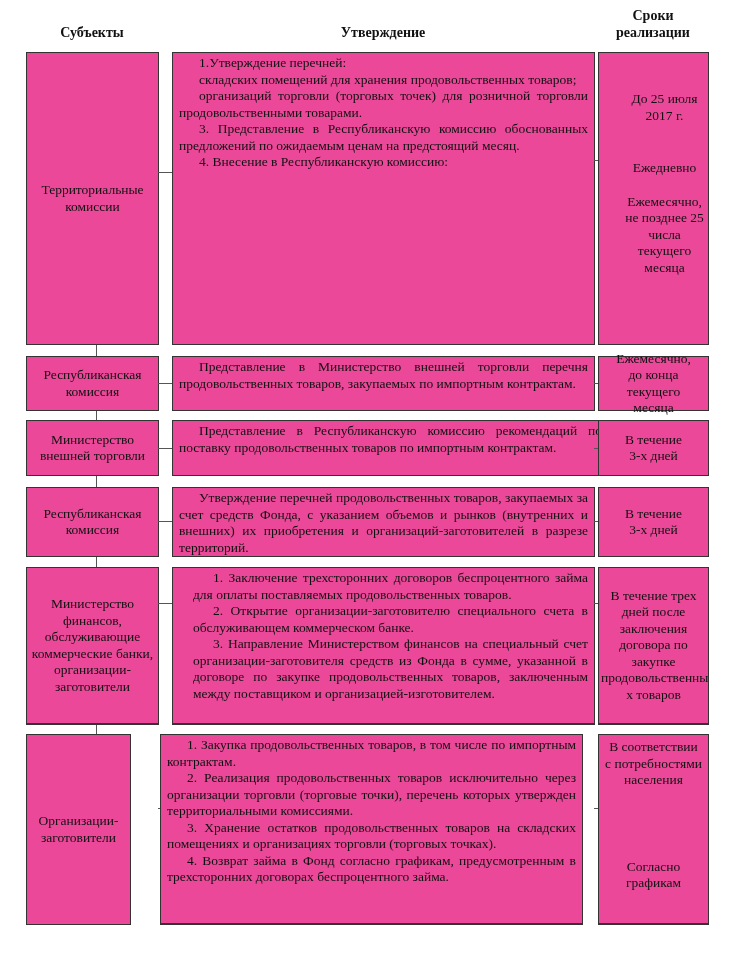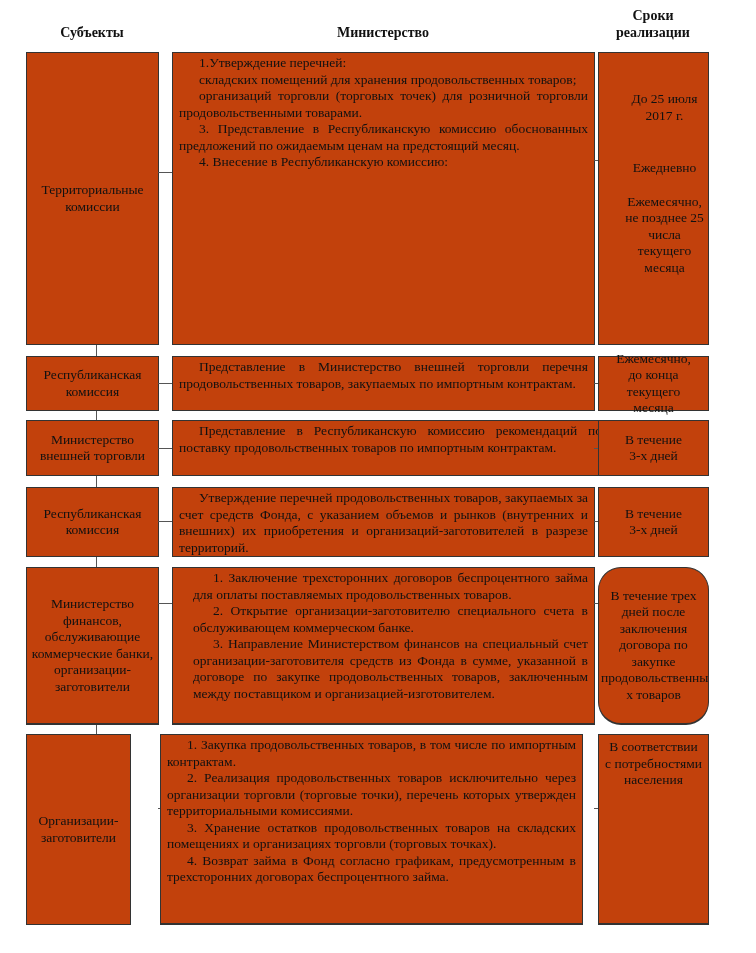--- a/index.html
+++ b/index.html
@@ -1,34 +1,34 @@
 <!DOCTYPE html>
 <html><head>
 <meta charset="utf-8">
 <style>
   html, body { margin:0; padding:0; background:#ffffff; }
   body { width:756px; height:953px; position:relative; overflow:hidden;
          font-family:"Liberation Serif", "DejaVu Serif", serif; color:#111; }
   .hdr { position:absolute; font-weight:bold; font-size:14px; text-align:center; line-height:17px; }
-  .box { position:absolute; border:1.5px solid #333; box-sizing:border-box; background:#c2410c;
+  .box { position:absolute; border:1.5px solid #333; box-sizing:border-box; background:#ec4899;
          font-size:13.5px; line-height:16.5px; }
   .box.shadow { border-bottom-width:2.5px; }
   .subj { display:flex; align-items:center; justify-content:center; text-align:center; padding:2px 4px; }
   .meas { padding:2px 6px 2px 6px; text-align:justify; }
   .meas p { margin:0; text-indent:20px; text-align:justify; }
   .term { text-align:center; padding:2px 2px; display:flex; flex-direction:column; }
   .term .t { white-space:pre-line; }
   .hl { position:absolute; height:1px; background:#555; }
   .vl { position:absolute; width:1px; background:#555; }
 </style>
 </head>
 <body>
 
 <div class="hdr" style="left:26px;top:24px;width:132px;">Субъекты</div>
-<div class="hdr" style="left:172px;top:24px;width:422px;">Министерство</div>
+<div class="hdr" style="left:172px;top:24px;width:422px;">Утверждение</div>
 <div class="hdr" style="left:598px;top:7px;width:110px;white-space:pre-line;">Сроки
 реализации</div>
 
 <div class="vl" style="left:96px;top:344px;height:12px;"></div>
 <div class="vl" style="left:96px;top:410px;height:10px;"></div>
 <div class="vl" style="left:96px;top:475px;height:12px;"></div>
 <div class="vl" style="left:96px;top:556px;height:11px;"></div>
 <div class="vl" style="left:96px;top:724px;height:10px;"></div>
 
 <div class="box subj" style="left:26px;top:52px;width:133px;height:293px;">
@@ -95,21 +95,21 @@
 <div class="box subj shadow" style="left:26px;top:567px;width:133px;height:158px;">
   <span>Министерство финансов, обслуживающие коммерческие банки, организации-заготовители</span>
 </div>
 <div class="hl" style="left:158px;top:603px;width:14px;"></div>
 <div class="box meas shadow" style="left:172px;top:567px;width:423px;height:158px;padding-left:20px;">
   <p>1. Заключение трехсторонних договоров беспроцентного займа для оплаты поставляемых продовольственных товаров.</p>
   <p>2. Открытие организации-заготовителю специального счета в обслуживающем коммерческом банке.</p>
   <p>3. Направление Министерством финансов на специальный счет организации-заготовителя средств из Фонда в сумме, указанной в договоре по закупке продовольственных товаров, заключенным между поставщиком и организацией-изготовителем.</p>
 </div>
 <div class="hl" style="left:594px;top:603px;width:5px;"></div>
-<div class="box term shadow" style="left:598px;top:567px;width:111px;height:158px;justify-content:center;border-radius:23px;">
+<div class="box term shadow" style="left:598px;top:567px;width:111px;height:158px;justify-content:center;">
   <div class="t">В течение трех
 дней после
 заключения
 договора по
 закупке
 продовольственны
 х товаров</div>
 </div>
 
 <div class="box subj" style="left:26px;top:734px;width:105px;height:191px;">
@@ -120,13 +120,15 @@
   <p>1. Закупка продовольственных товаров, в том числе по импортным контрактам.</p>
   <p>2. Реализация продовольственных товаров исключительно через организации торговли (торговые точки), перечень которых утвержден территориальными комиссиями.</p>
   <p>3. Хранение остатков продовольственных товаров на складских помещениях и организациях торговли (торговых точках).</p>
   <p>4. Возврат займа в Фонд согласно графикам, предусмотренным в трехсторонних договорах беспроцентного займа.</p>
 </div>
 <div class="hl" style="left:594px;top:808px;width:5px;"></div>
 <div class="box term shadow" style="left:598px;top:734px;width:111px;height:191px;">
   <div class="t" style="margin-top:2px;">В соответствии
 с потребностями
 населения</div>
+  <div class="t" style="margin-top:70px;">Согласно
+графикам</div>
 </div>
 
 </body></html>

